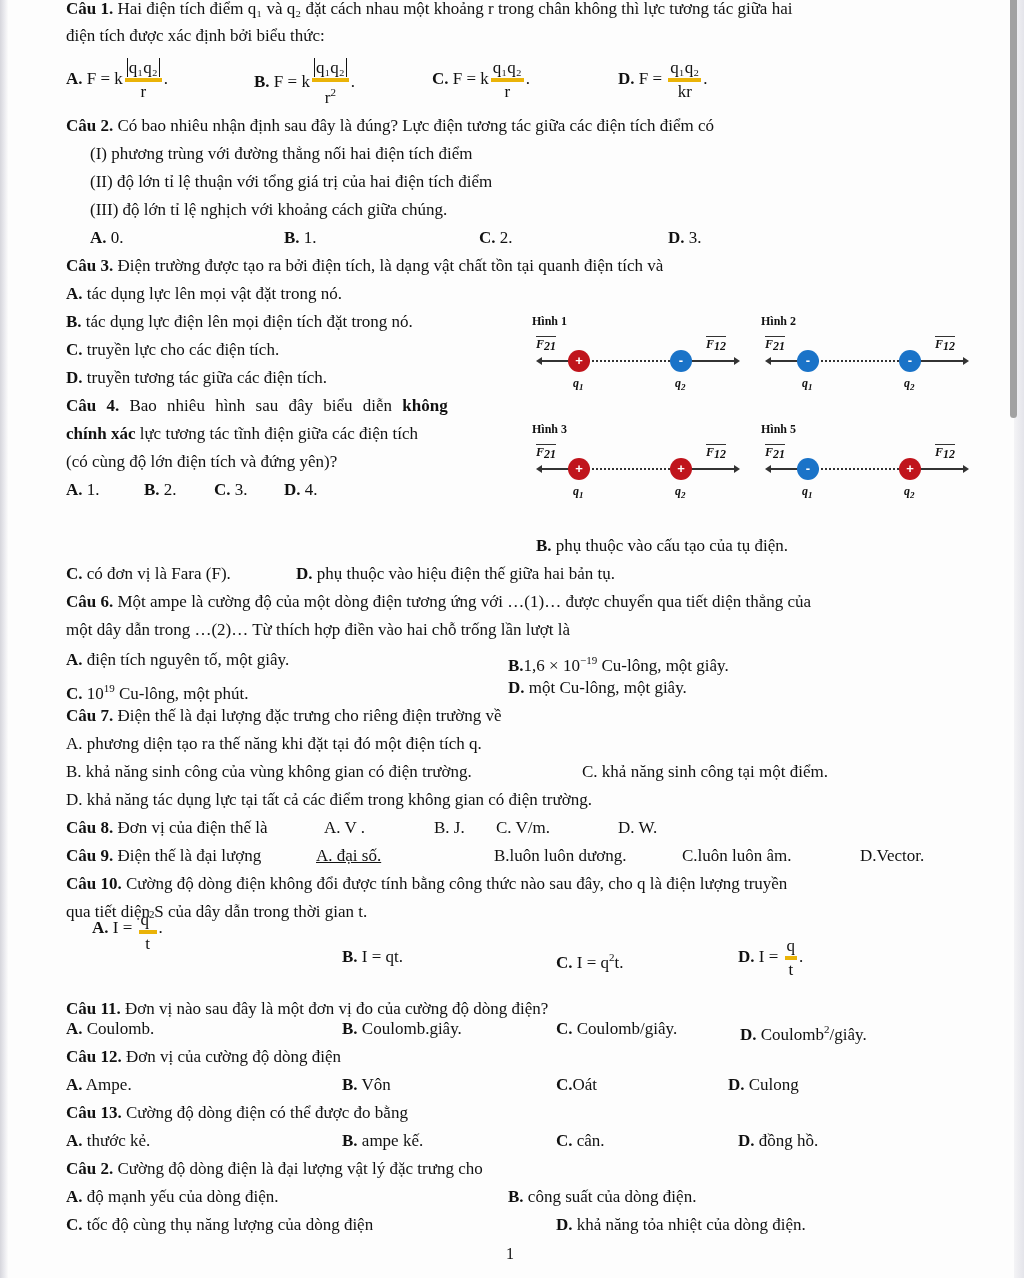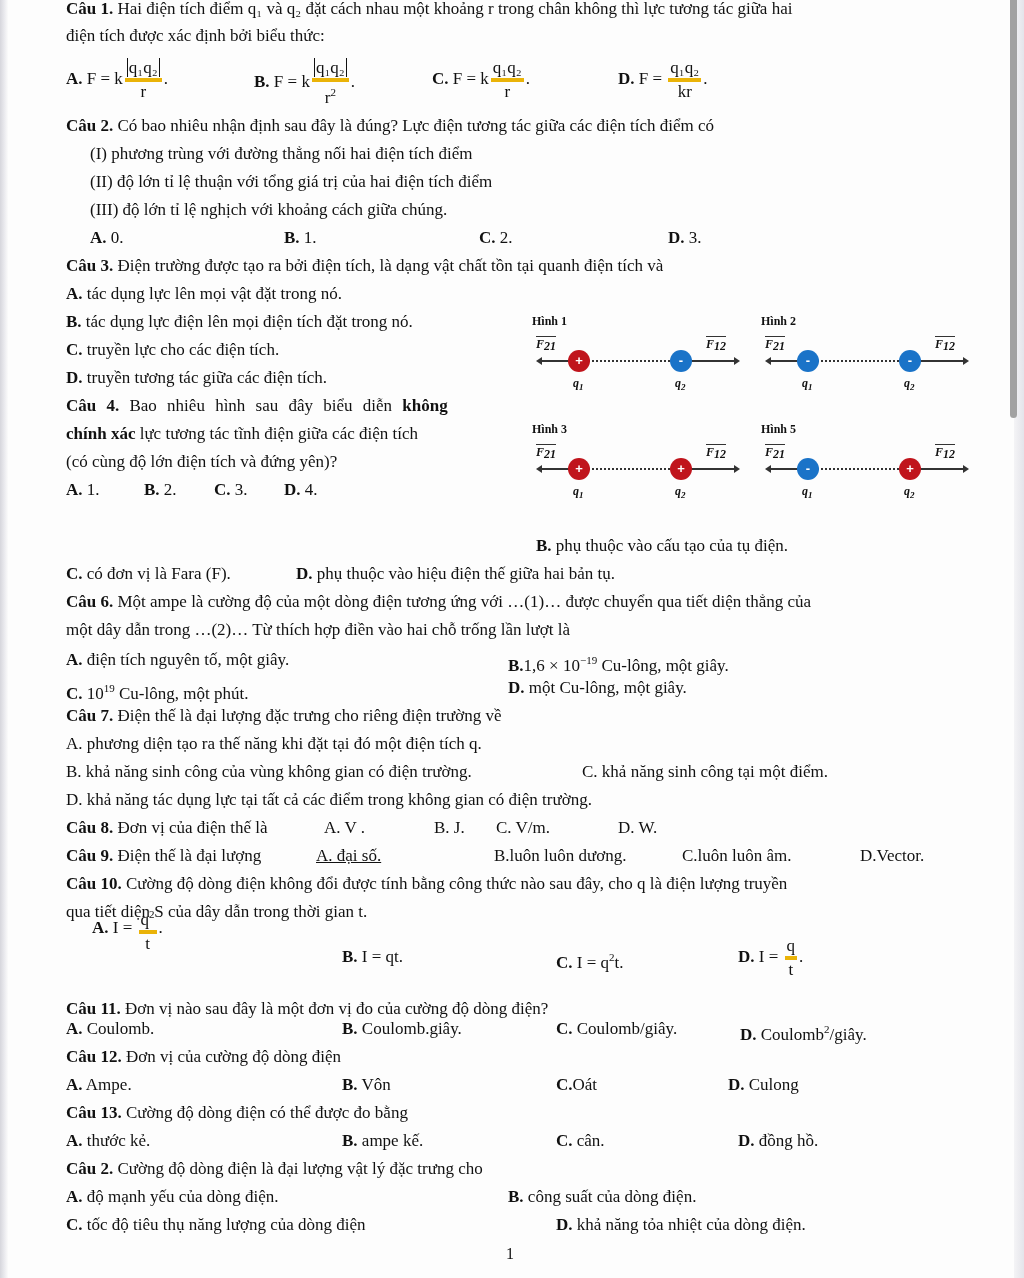--- a/index.html
+++ b/index.html
@@ -180,17 +180,17 @@
 
   <div class="line" style="left:66px; top:1102px;"><b>Câu 13.</b><span> Cường độ dòng điện có thể được đo bằng</span></div>
   <div class="line" style="left:66px; top:1130px;"><b>A.</b><span> thước kẻ.</span></div>
   <div class="line" style="left:342px; top:1130px;"><b>B.</b><span> ampe kế.</span></div>
   <div class="line" style="left:556px; top:1130px;"><b>C.</b><span> cân.</span></div>
   <div class="line" style="left:738px; top:1130px;"><b>D.</b><span> đồng hồ.</span></div>
 
   <div class="line" style="left:66px; top:1158px;"><b>Câu 2.</b><span> Cường độ dòng điện là đại lượng vật lý đặc trưng cho</span></div>
   <div class="line" style="left:66px; top:1186px;"><b>A.</b><span> độ mạnh yếu của dòng điện.</span></div>
   <div class="line" style="left:508px; top:1186px;"><b>B.</b><span> công suất của dòng điện.</span></div>
-  <div class="line" style="left:66px; top:1214px;"><b>C.</b><span>  tốc độ tiêu thụ năng lượng của dòng điện</span></div>
+  <div class="line" style="left:66px; top:1214px;"><b>C.</b><span>  tốc độ cùng thụ năng lượng của dòng điện</span></div>
   <div class="line" style="left:556px; top:1214px;"><b>D.</b><span> khả năng tỏa nhiệt của dòng điện.</span></div>
 
   <div class="pagenum" style="top:1245px;">1</div>
 </div>
 
 </body></html>

